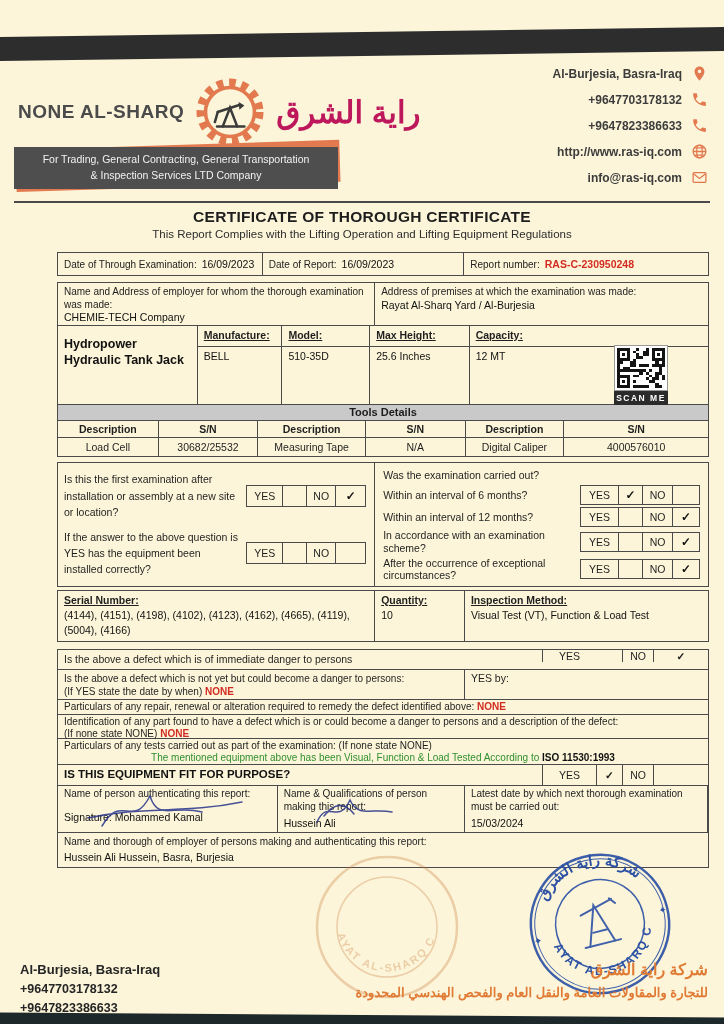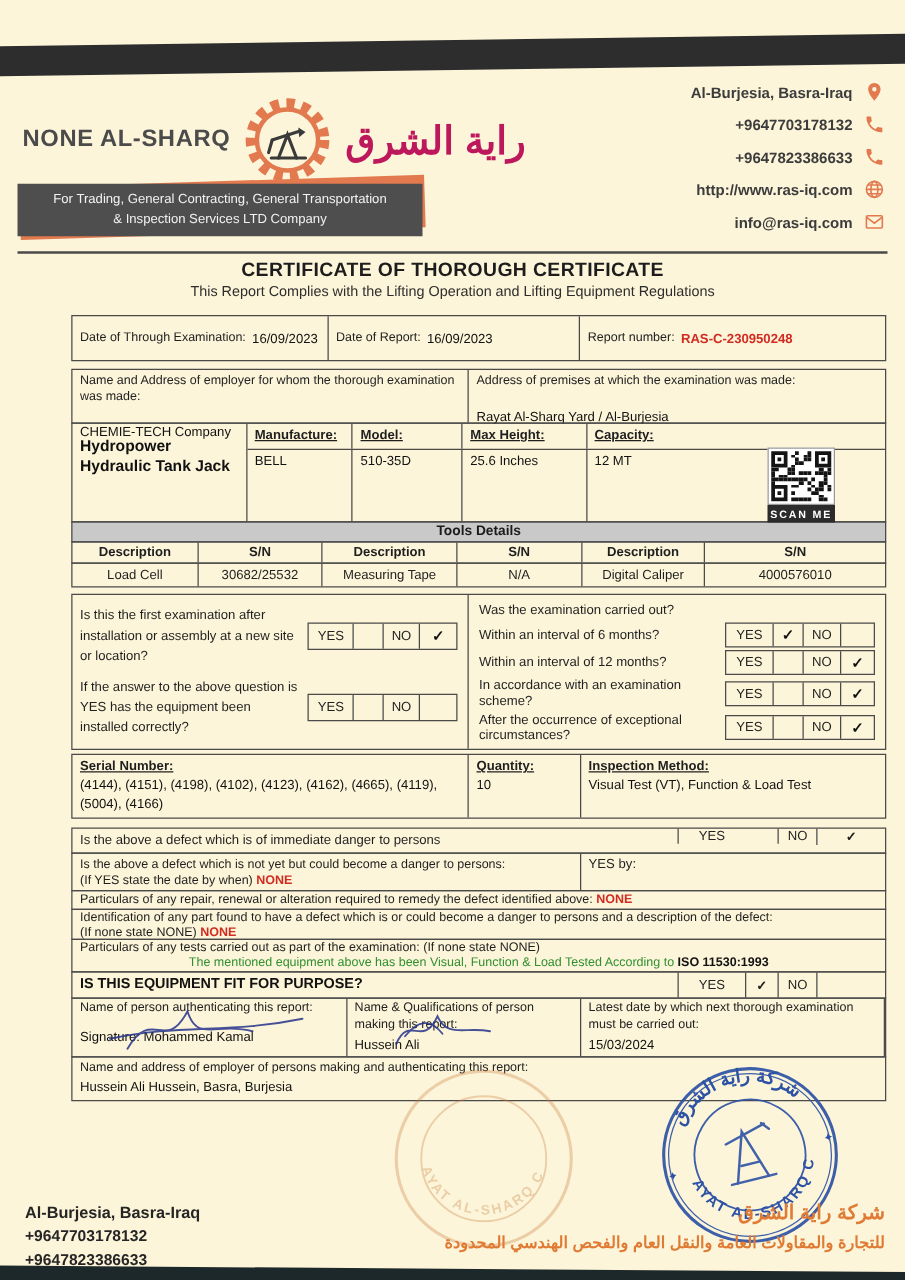--- a/index.html
+++ b/index.html
@@ -24,29 +24,29 @@
 
 .doc{position:absolute;left:57px;top:252px;width:652px;font-size:10.5px;color:#1f1f1f}
 .bx{border:1px solid #4a4a4a;background:transparent}
 .mt{margin-top:-1px}
 .lbl{font-size:10px;color:#222}
 .val{font-size:10.5px;color:#111}
 .red{color:#d22c22;font-weight:bold}
 .green{color:#2f8f2f}
 .under{font-weight:bold;text-decoration:underline;font-size:10.5px}
 
-.dates{display:flex;height:37px;margin-bottom:6px}
+.dates{display:flex;height:24px;margin-bottom:6px}
 .dates .cell{display:flex;align-items:center;gap:5px;padding:0 6px;border-right:1px solid #4a4a4a;white-space:nowrap;overflow:hidden;font-size:10px}
 .dates .cell:last-child{border-right:none}
 
 .emp{display:flex;height:44px}
 .emp .cl{width:48.8%;border-right:1px solid #4a4a4a;padding:3px 6px}
 .emp .cr{flex:1;padding:3px 6px}
 .emp .lbl{line-height:1.25;display:block}
-.emp .val{display:block;margin-top:16px}
+.emp .val{display:block;margin-top:0}
 
 .equip{display:flex;height:80px;position:relative}
 .equip .desc{width:21.5%;border-right:1px solid #4a4a4a;padding:3px 6px}
 .equip .desc .lbl{line-height:1.25;display:block}
 .equip .desc .big{display:block;margin-top:7px;font-size:12.5px;font-weight:bold;line-height:1.3;color:#111}
 .specs{flex:1;display:flex;flex-direction:column}
 .spec-h{display:flex;height:21px;border-bottom:1px solid #4a4a4a}
 .spec-h .sc,.spec-v .sc{padding:3px 6px;border-right:1px solid #4a4a4a}
 .spec-h .sc:last-child,.spec-v .sc:last-child{border-right:none}
 .spec-v{flex:1;display:flex}
@@ -522,21 +522,21 @@
         <g fill="none" stroke="#27348b" stroke-width="1.5" opacity=".85" stroke-linecap="round">
           <path d="M40,38 C60,4 70,42 88,8 C96,34 112,16 140,24"></path>
           <path d="M26,30 C82,18 122,26 180,14"></path>
           <path d="M255,34 C266,10 276,38 288,12 C296,30 310,20 330,24"></path>
           <path d="M262,28 q16,-20 30,-2"></path>
         </g>
       </svg>
     </div>
 
     <div class="emp2 bx mt">
-      <span class="lbl">Name and address of employer of persons making and authenticating this report:</span>
+      <span class="lbl">Name and thorough of employer of persons making and authenticating this report:</span>
       <span class="val">Hussein Ali Hussein, Basra, Burjesia</span>
     </div>
 
   </div>
 
   <svg class="stamp-faint" width="150" height="150" viewBox="0 0 150 150">
     <g fill="none" stroke="#c97a3e">
       <circle cx="75" cy="75" r="70" stroke-width="2.5"></circle>
       <circle cx="75" cy="75" r="50" stroke-width="1.5"></circle>
     </g>

